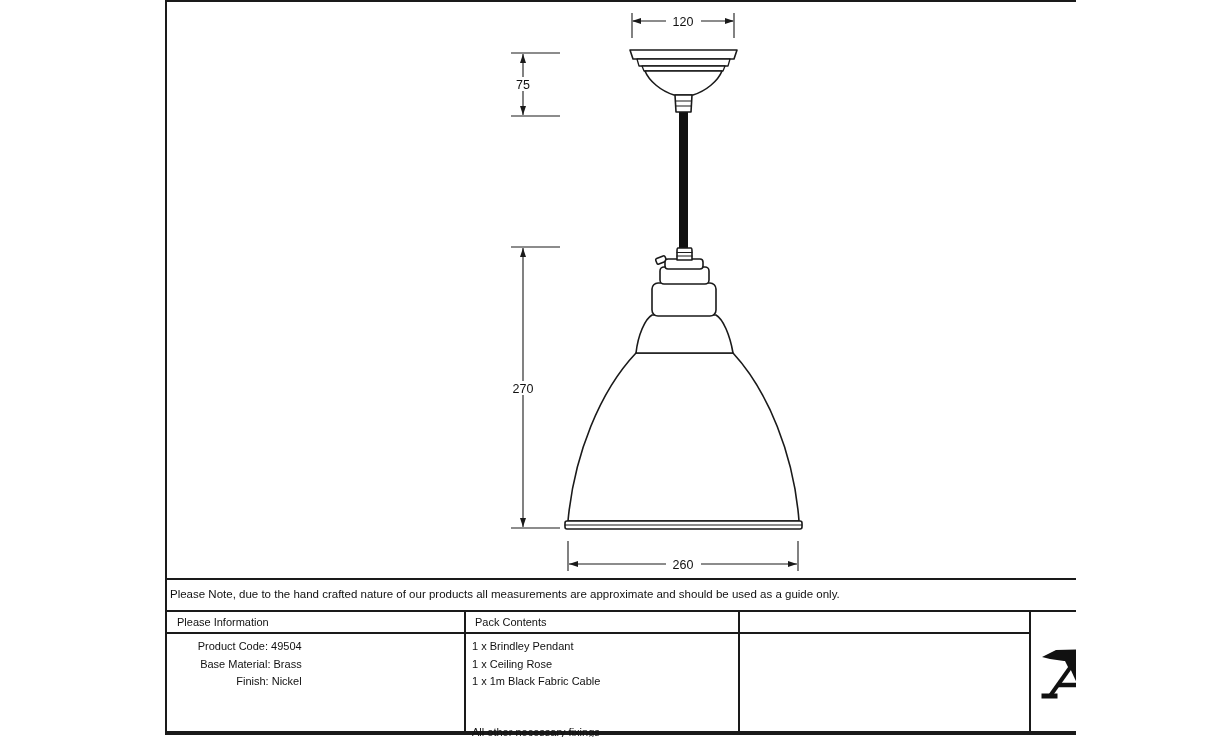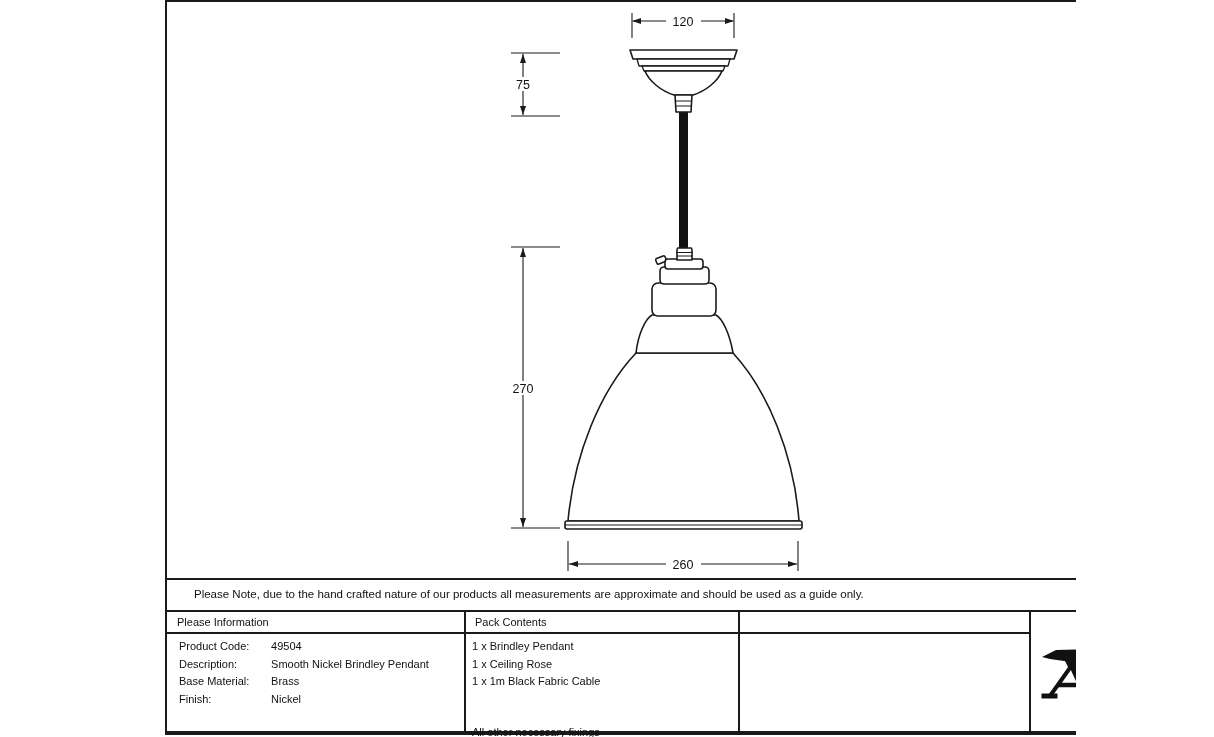--- a/index.html
+++ b/index.html
@@ -11,30 +11,30 @@
   }
   .frame {
     position:absolute; left:165px; top:0; width:1046px; height:735px;
     border:2px solid #1a1a1a; border-bottom-width:4px;
   }
   .hline { position:absolute; background:#1a1a1a; height:2px; }
   .vline { position:absolute; background:#1a1a1a; width:2px; }
   .drawing-area { position:absolute; left:0; top:0; width:1042px; height:576px; }
   .note-row {
     position:absolute; left:0; top:576px; width:100%; height:32px;
-    line-height:33px; padding-left:27px; font-size:11.5px; white-space:nowrap;
+    line-height:33px; padding-left:3px; font-size:11.5px; white-space:nowrap;
   }
   .hdr {
     position:absolute; top:608px; height:22px; line-height:24px;
     font-size:11px; white-space:nowrap;
   }
   .hdr1 { left:10px; }
   .hdr2 { left:308px; }
   .product-rows { position:absolute; left:12px; top:636px; font-size:11px; }
-  .product-rows .row { height:17.5px; line-height:17.5px; white-space:nowrap; }
+  .product-rows .row { height:17.5px; line-height:17.5px; white-space:nowrap;text-align:right; }
   .product-rows .lbl { display:inline-block; width:89px; }
   .pack-list { position:absolute; left:305px; top:636px; font-size:11px; }
   .pack-list .item { height:17.5px; line-height:17.5px; white-space:nowrap; }
   .pack-footer { margin-top:33px; height:17.5px; line-height:17.5px; white-space:nowrap; }
   .logo-cell { position:absolute; left:864px; top:610px; width:178px; height:119px; }
   .logo-svg { position:absolute; left:8px; top:30px; }
   svg text { font-family:"Liberation Sans", sans-serif; }
   svg .serif { font-family:"Liberation Serif","DejaVu Serif", serif; }
 </style>
 </head>
@@ -143,24 +143,20 @@
 
     <div class="hdr hdr1">Please Information</div>
     <div class="hdr hdr2">Pack Contents</div>
 
     <div class="product-rows">
       <div class="row">
         <span class="lbl">Product Code:</span>
         <span>49504</span>
       </div>
       <div class="row">
-        <span class="lbl">Description:</span>
-        <span>Smooth Nickel Brindley Pendant</span>
-      </div>
-      <div class="row">
         <span class="lbl">Base Material:</span>
         <span>Brass</span>
       </div>
       <div class="row">
         <span class="lbl">Finish:</span>
         <span>Nickel</span>
       </div>
     </div>
 
     <div class="pack-list">

